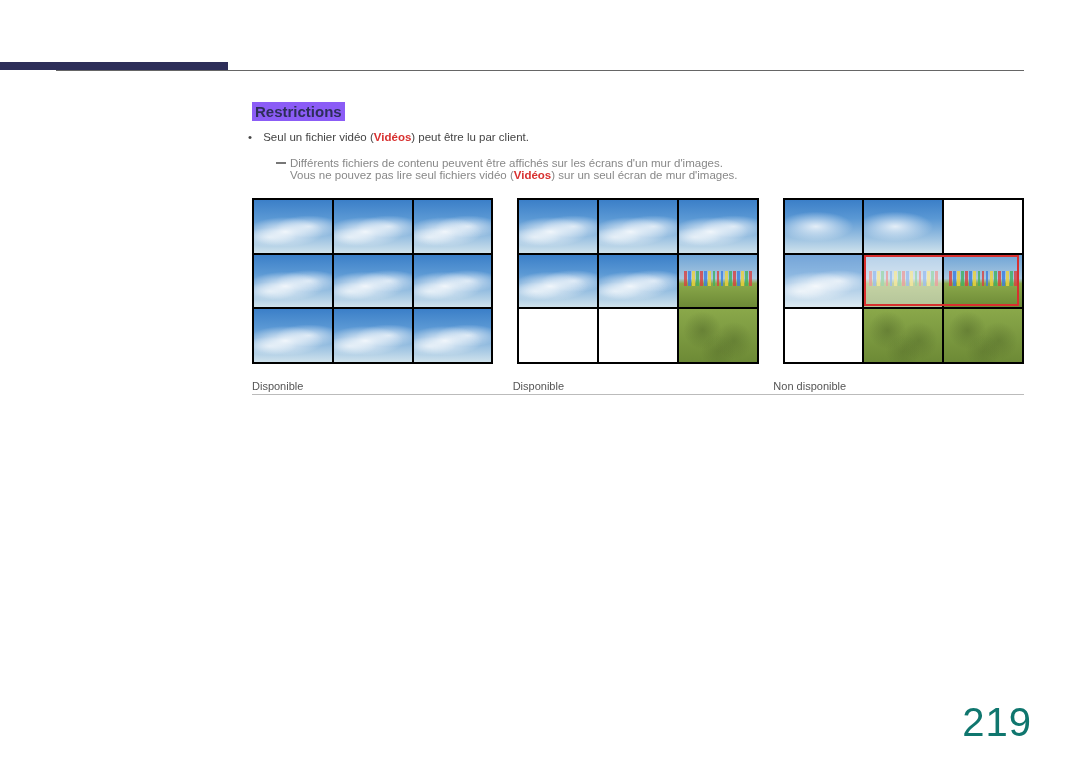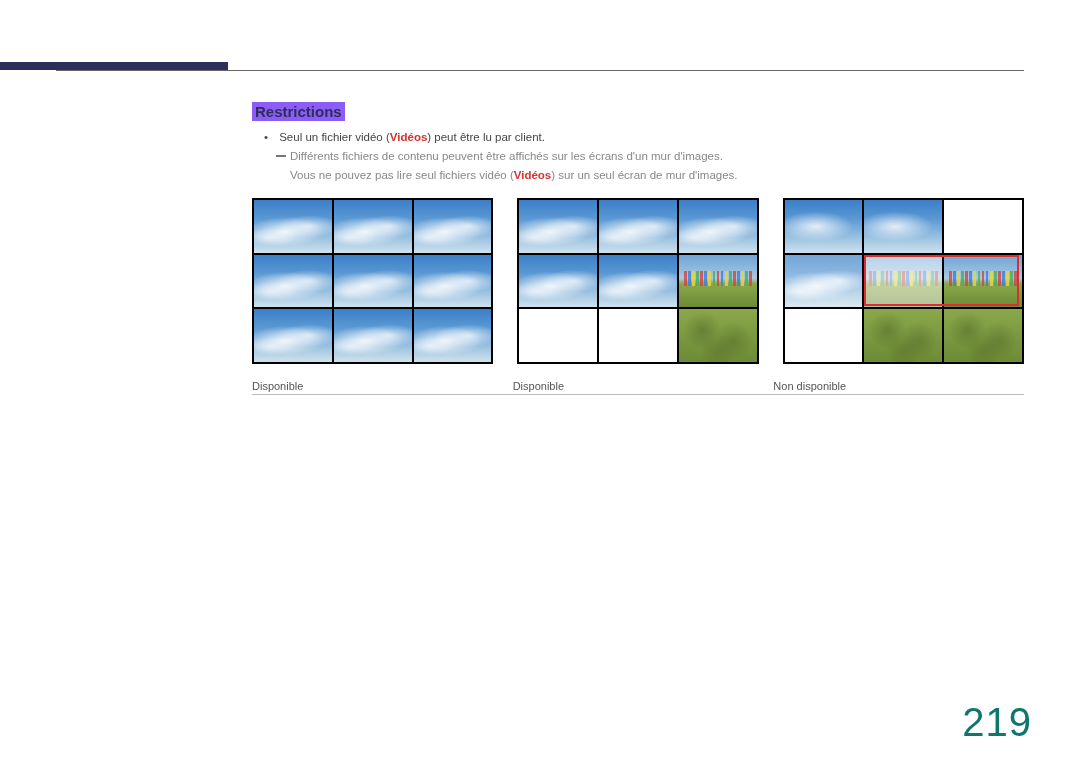--- a/index.html
+++ b/index.html
@@ -26,27 +26,27 @@
     position: absolute;
     top: 102px; left: 252px;
     font-weight: 700;
     font-size: 15px;
     color: #2d2e59;
     background: #8b5cf6;
     padding: 1px 3px;
   }
   .bullet-row {
     position: absolute;
-    top: 131px; left: 264px;
+    top: 131px; left: 248px;
     font-size: 11.5px;
     color: #444;
   }
   .bullet-dot { display: inline-block; width: 12px; }
   .red { color: #d8302f; font-weight: 700; }
-  .sub1 { position: absolute; top: 150px; left: 276px; font-size: 11.5px; color: #888; }
+  .sub1 { position: absolute; top: 157px; left: 276px; font-size: 11.5px; color: #888; }
   .sub1::before {
     content: ""; display: inline-block;
     width: 10px; height: 1.6px; background: #777;
     vertical-align: middle; margin-right: 4px;
     position: relative; top: -1px;
   }
   .sub2 { position: absolute; top: 169px; left: 290px; font-size: 11.5px; color: #888; }
   .grids-row {
     position: absolute;
     top: 198px; left: 252px; right: 56px;

